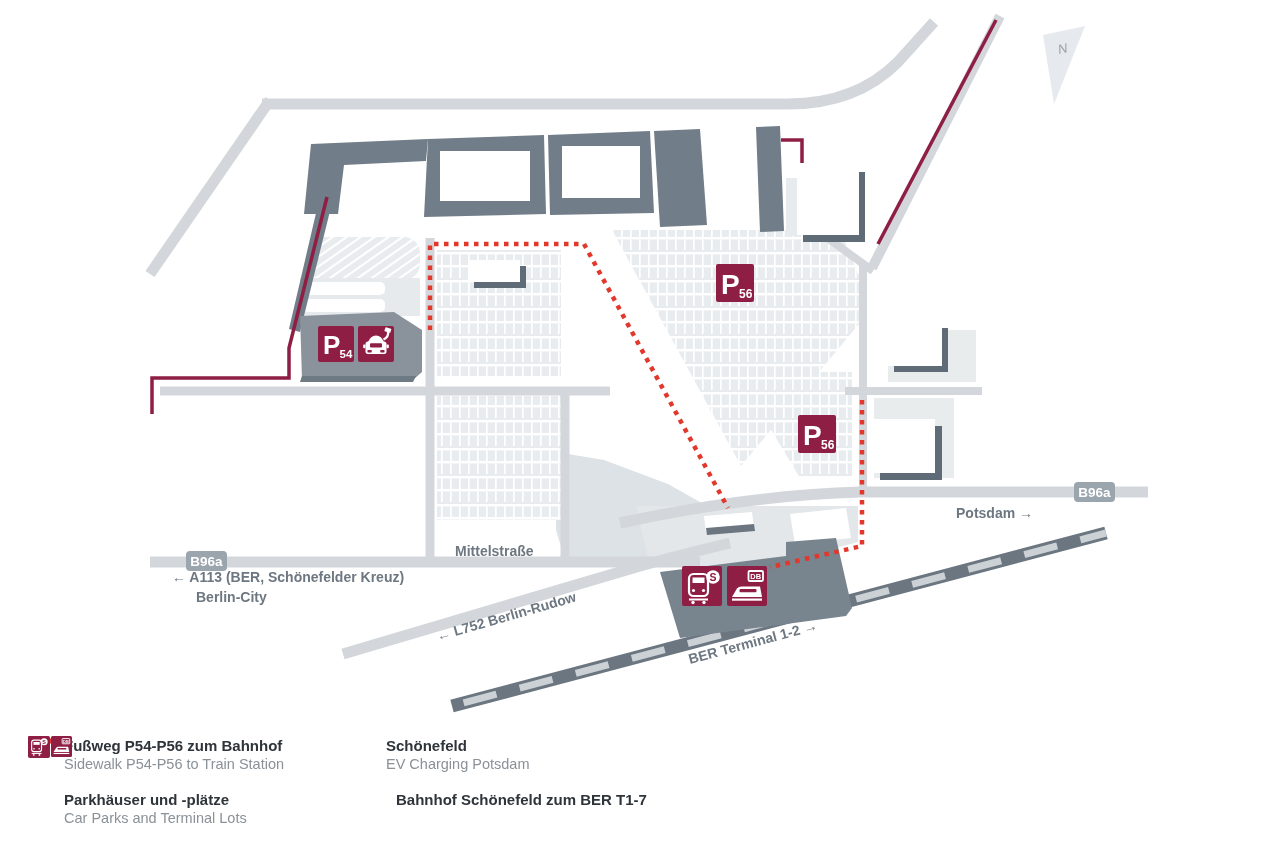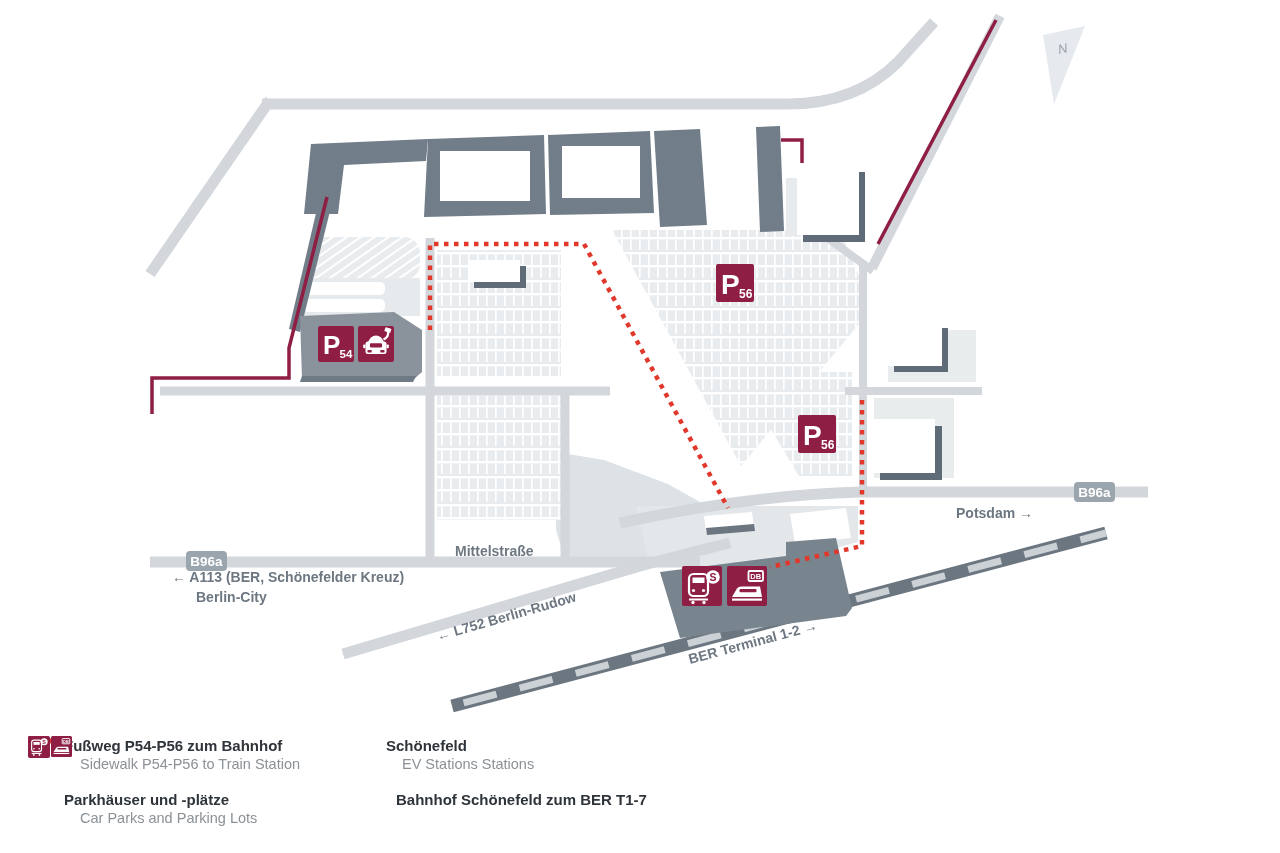--- a/index.html
+++ b/index.html
@@ -6,21 +6,21 @@
   .stage{position:relative;width:1280px;height:853px;background:#fff;overflow:hidden;
          font-family:"Liberation Sans",sans-serif;}
   .stage svg{position:absolute;left:0;top:0;}
   .maplabel{font-family:"Liberation Sans",sans-serif;font-size:14px;font-weight:600;fill:#6d7781;}
   .badgetext{font-family:"Liberation Sans",sans-serif;font-weight:700;fill:#fff;}
   .legend{position:absolute;left:28px;top:736px;display:grid;
           grid-template-columns:322px auto;row-gap:16px;}
   .li{display:flex;align-items:flex-start;}
   .li .ic{width:36px;flex:0 0 36px;margin-top:2px;}
   .li .t{font-size:15px;font-weight:700;color:#2e343a;line-height:19px;}
-  .li .s{font-size:14.5px;font-weight:400;color:#8a9197;line-height:19px;margin-left:16px;}
+  .li .s{font-size:14.5px;font-weight:400;color:#8a9197;line-height:19px;}
 </style>
 </head>
 <body>
 
 <div class="stage">
 
 <svg width="1280" height="853" viewBox="0 0 1280 853">
   <defs>
     <pattern id="pr" width="9" height="28" patternUnits="userSpaceOnUse">
       <rect width="9" height="28" fill="#e9ecef"></rect>
@@ -211,35 +211,35 @@
     <span class="ic">
       <svg width="22" height="22" viewBox="0 0 22 22">
         <rect width="22" height="22" rx="2" fill="#8e1e43"></rect>
         <g transform="scale(0.6)">
               <use href="#g-ev"></use>
             </g>
       </svg>
     </span>
     <div>
       <div class="t">Schönefeld</div>
-      <div class="s">EV Stations Stations</div>
+      <div class="s">EV Charging Potsdam</div>
     </div>
   </div>
 
   <div class="li">
     <span class="ic">
       <svg width="20" height="20" viewBox="0 0 20 20">
         <rect width="20" height="20" rx="2" fill="#8e1e43"></rect>
         <text x="3" y="15.5" font-family="Liberation Sans, sans-serif" font-size="14" font-weight="700" fill="#fff">P</text>
         <text x="12.5" y="17" font-family="Liberation Sans, sans-serif" font-size="8" font-weight="700" fill="#fff">x</text>
       </svg>
     </span>
     <div>
       <div class="t">Parkhäuser und -plätze</div>
-      <div class="s">Car Parks and Parking Lots</div>
+      <div class="s">Car Parks and Terminal Lots</div>
     </div>
   </div>
 
   <div class="li">
     <span class="ic" style="flex:0 0 46px;width:46px">
       <svg width="44" height="21" viewBox="0 0 44 21">
         <g>
           <rect width="21" height="21" rx="1.5" fill="#8e1e43"></rect>
           <g transform="scale(0.52)">
             <use href="#g-strain"></use>

